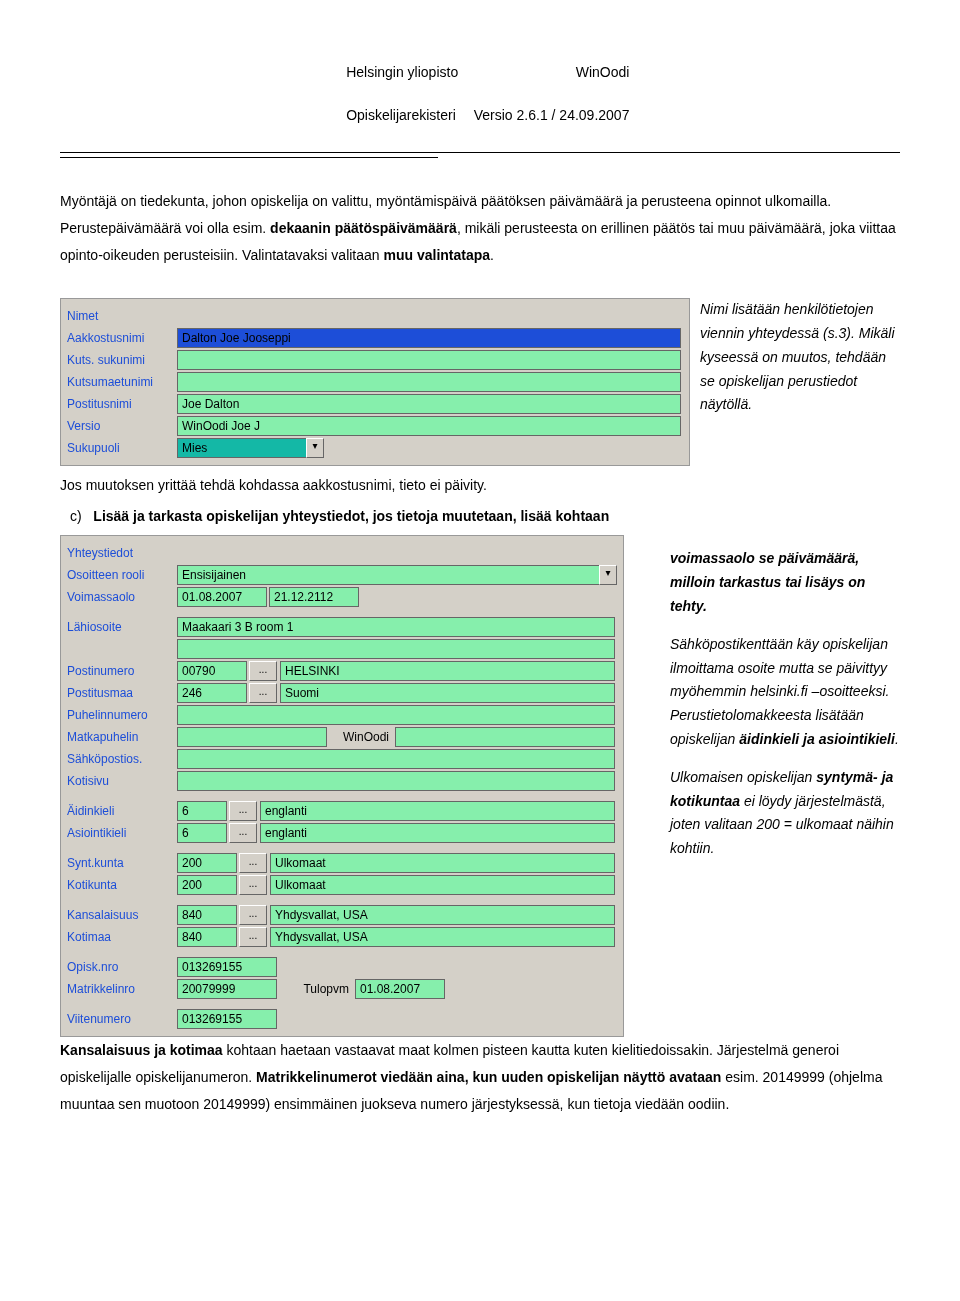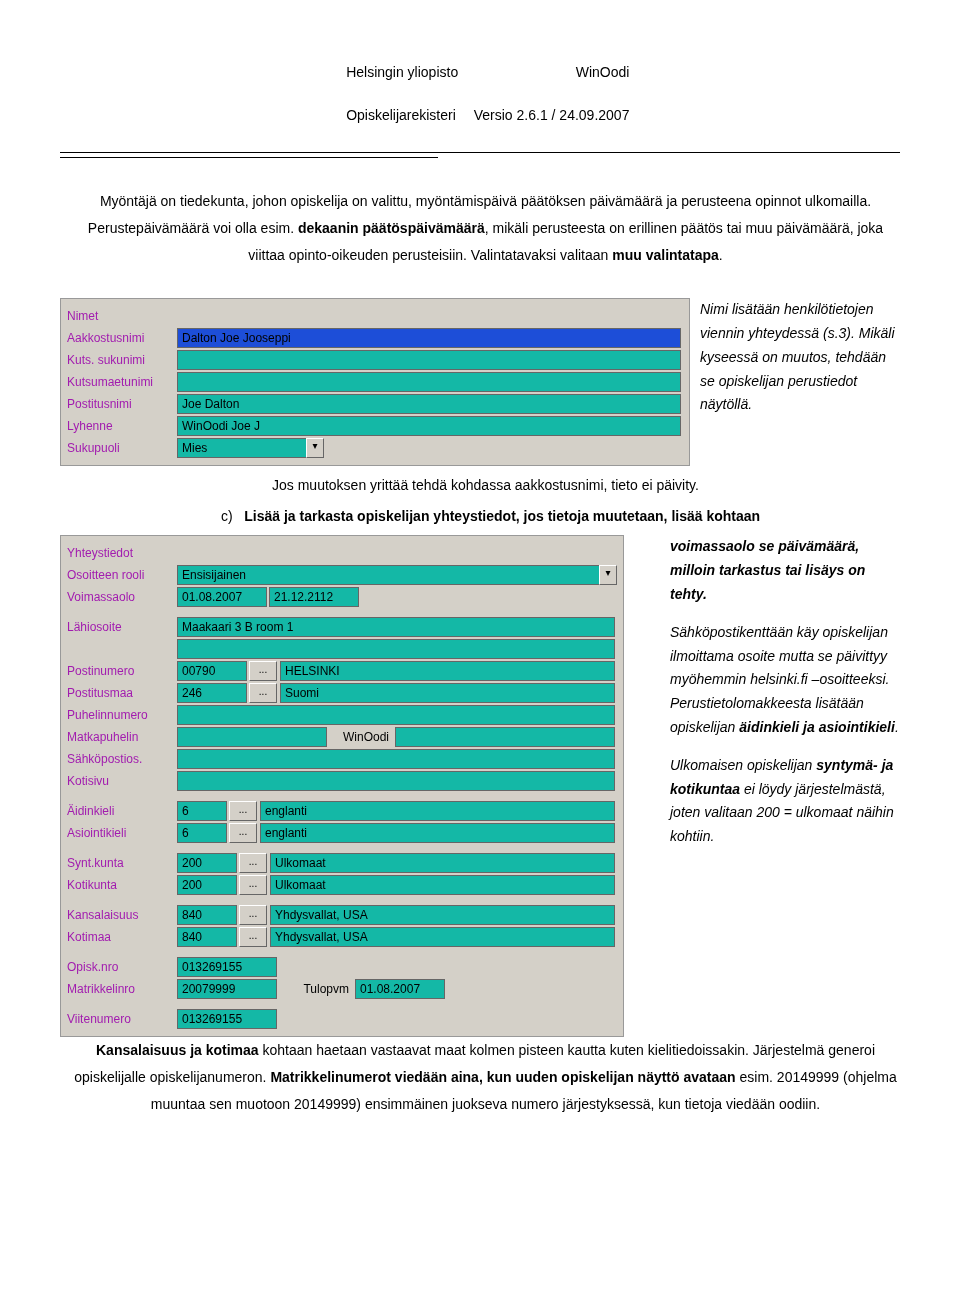--- a/index.html
+++ b/index.html
@@ -14,41 +14,41 @@
   }
   .header {
     display: flex;
     justify-content: center;
     font-size: 14px;
     margin-bottom: 4px;
   }
   .header .left, .header .right { white-space: pre; }
   .hr-top { border-top: 1px solid #000; margin-top: 2px; }
   .hr-segment { border-top: 1px solid #000; width: 45%; margin-top: 4px; margin-bottom: 30px; }
-  p.para { margin: 0 0 4px 11px; line-height: 1.9; text-align: center; }
+  p.para { margin: 0 0 4px 0; line-height: 1.9; }
   p.para b { font-weight: bold; }
   .block1 { margin: 30px 0 6px 0; display: flex; }
   .block1 .form-area, .block2 .form-area { flex:1; }
   .block1 .side-text, .block2 .side-text { width: 200px; font-size: 14px; line-height: 1.7; padding-left: 10px; font-style: italic; }
   .block2 { display: flex; margin-top: 6px; gap: 36px; }
 
   
   .form-win {
     background: #d4d0c8;
     border: 1px solid #999;
     padding: 6px;
     font-family: "Segoe UI", Tahoma, sans-serif;
     font-size: 12px;
     color: #000;
   }
   .field-row { display: flex; align-items: center; height: 22px; }
-  .field-row .label { width: 110px; color: #a21caf; font-size: 12px; }
+  .field-row .label { width: 110px; color: #1d4ed8; font-size: 12px; }
   .field-row .input {
     flex: 1;
-    background: #14b8a6;
+    background: #86efac;
     border: 1px solid #666;
     height: 18px;
     line-height: 18px;
     padding: 0 4px;
     font-size: 12px;
     margin-right: 2px;
   }
   .field-row .input.readonly { background: #1d4ed8; }
   .field-row .input.highlight { background: #14b8a6; }
   .field-row .mini { width: 60px; flex: none; }
@@ -113,21 +113,21 @@
       </div>
       <div class="field-row">
         <span class="label">Kutsumaetunimi</span>
         <span class="input"></span>
       </div>
       <div class="field-row">
         <span class="label">Postitusnimi</span>
         <span class="input">Joe Dalton</span>
       </div>
       <div class="field-row">
-        <span class="label">Lyhenne</span>
+        <span class="label">Versio</span>
         <span class="input">WinOodi Joe J</span>
       </div>
       <div class="field-row">
         <span class="label">Sukupuoli</span>
         <span class="input highlight" style="flex:none;width:120px">Mies</span>
         <span class="dd">▾</span>
       </div>
     </div>
   </div>
   <div class="side-text">Nimi lisätään henkilötietojen viennin yhteydessä (s.3). Mikäli kyseessä on muutos, tehdään se opiskelijan perustiedot näytöllä.</div>
@@ -246,21 +246,21 @@
       </div>
       <div class="section-gap"></div>
       <div class="field-row">
         <span class="label">Viitenumero</span>
         <span class="input mini" style="width:90px">013269155</span>
       </div>
     </div>
   </div>
 
   <div class="side-text" style="width:230px">
-    <p style="margin-top:0">
+    <p style="margin-top:12px">
       <b>voimassaolo se päivämäärä, milloin tarkastus tai lisäys on tehty.</b>
     </p>
     <p>
       <span>Sähköpostikenttään käy opiskelijan ilmoittama osoite mutta se päivittyy myöhemmin helsinki.fi –osoitteeksi. Perustietolomakkeesta lisätään opiskelijan </span><b>äidinkieli ja asiointikieli</b><span>.</span>
     </p>
     <p>
       <span>Ulkomaisen opiskelijan </span><b>syntymä- ja kotikuntaa</b><span> ei löydy järjestelmästä, joten valitaan 200 = ulkomaat näihin kohtiin.</span>
     </p>
   </div>
 </div>

